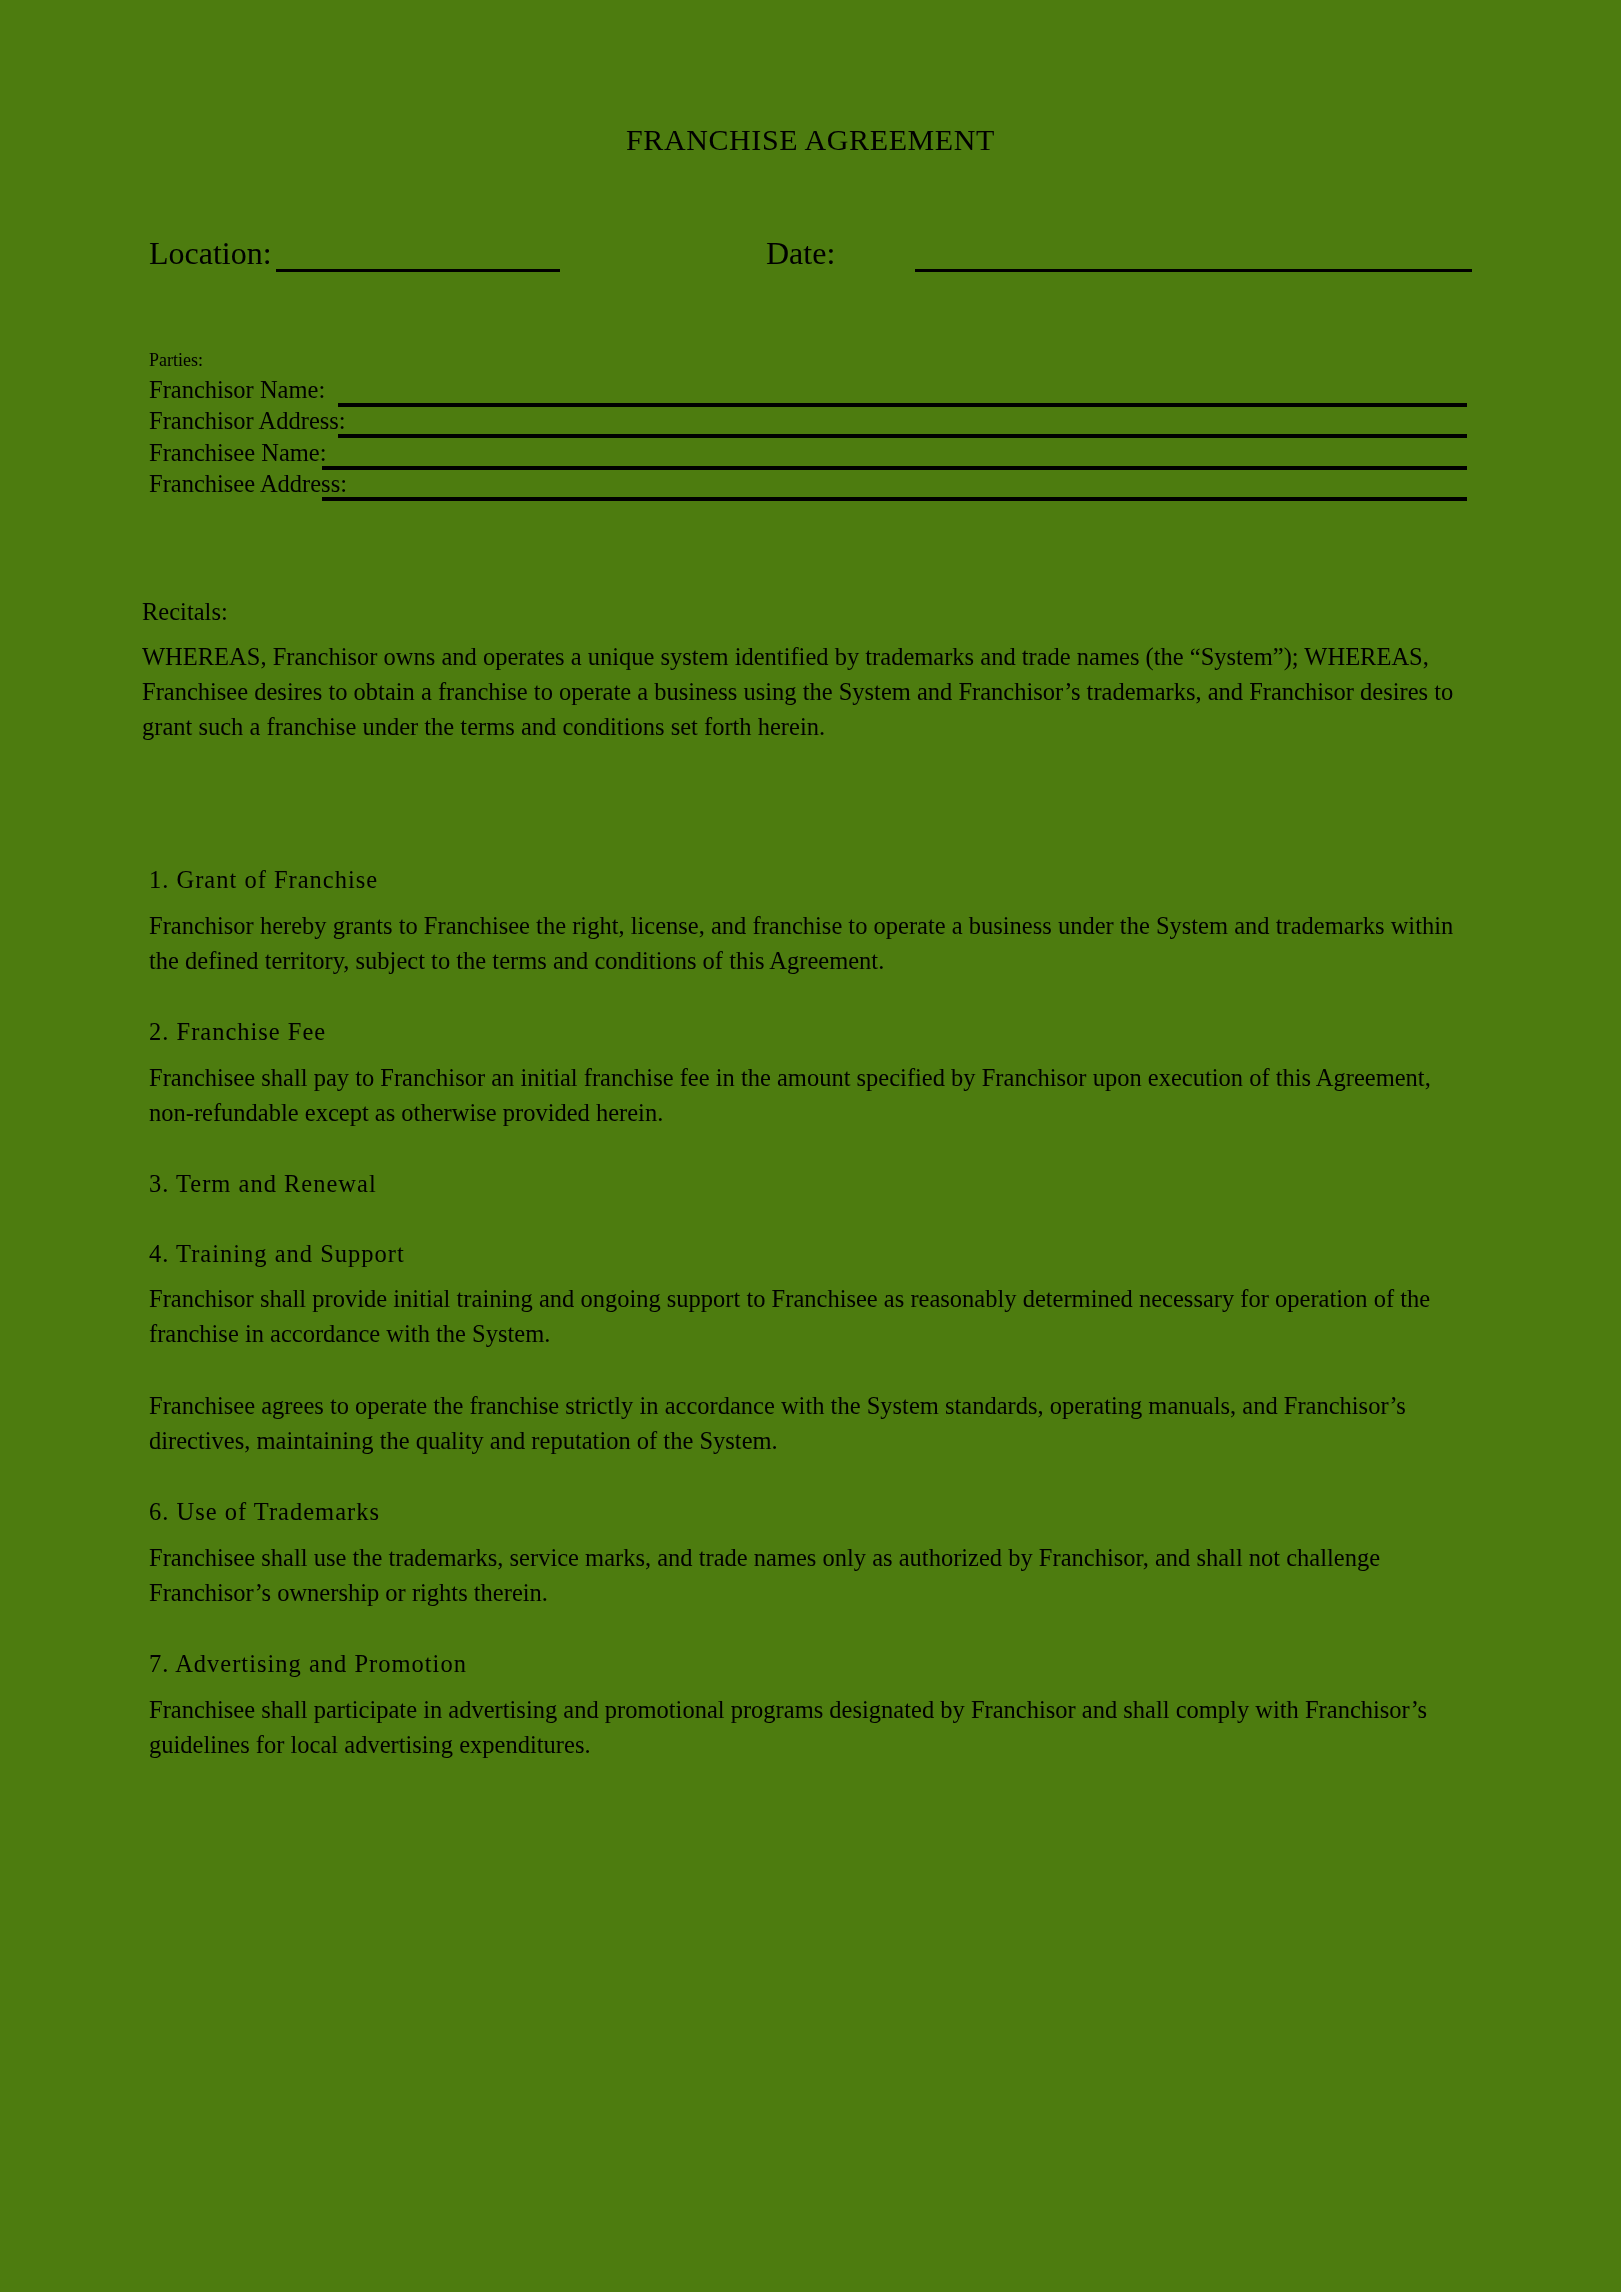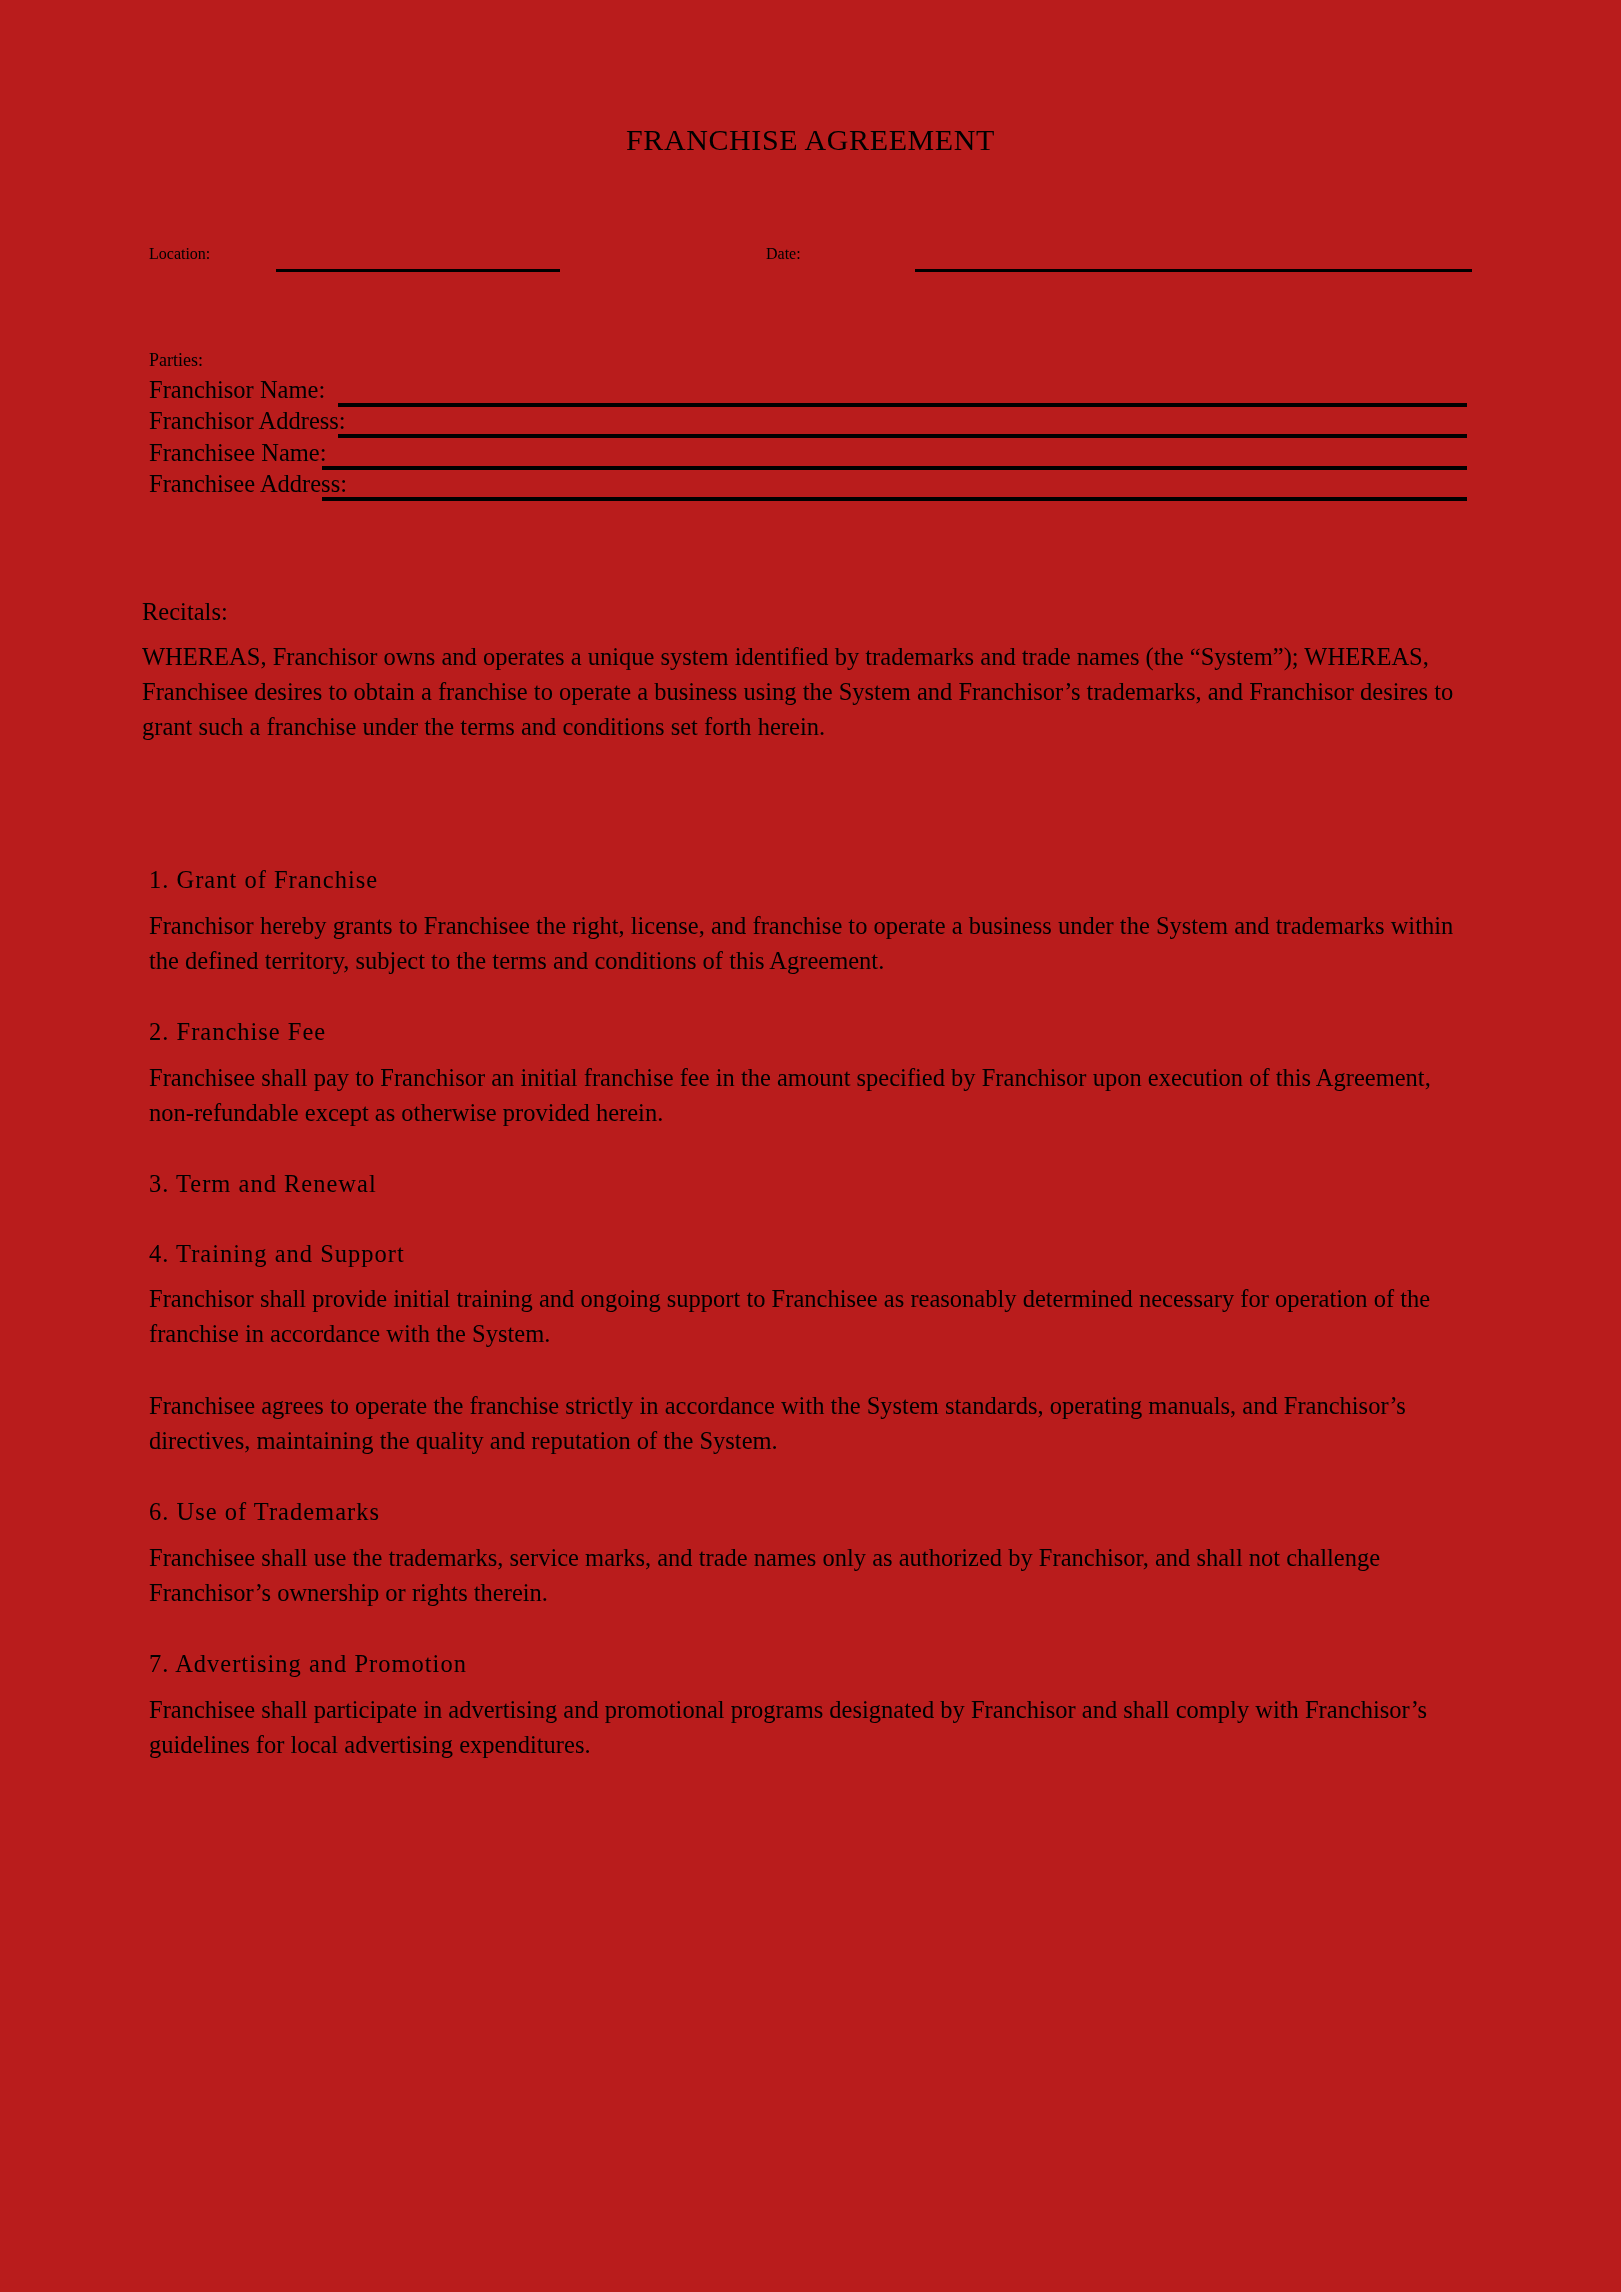--- a/index.html
+++ b/index.html
@@ -4,21 +4,21 @@
 <style>
   html, body {
     margin: 0;
     padding: 0;
     background: #ffffff;
   }
   .page {
     position: relative;
     width: 1621px;
     height: 2293px;
-    background: #b91c1c;
+    background: #4d7c0f;
     margin: 0 auto;
     overflow: hidden;
     font-family: "Liberation Serif", "DejaVu Serif", serif;
     color: #000000;
   }
 
   
   .doc-title {
     position: absolute;
     left: 0;
@@ -35,21 +35,21 @@
   .meta-row {
     position: absolute;
     left: 149px;
     top: 238px;
     width: 1323px;
     height: 39px;
   }
   .meta-label {
     position: absolute;
     top: 0;
-    font-size: 16px;
+    font-size: 32px;
     line-height: 31px;
     white-space: nowrap;
   }
   .label-location { left: 0px; }
   .label-date { left: 617px; }
 
   .rule {
     position: absolute;
     background: #000000;
     height: 2.9px;

